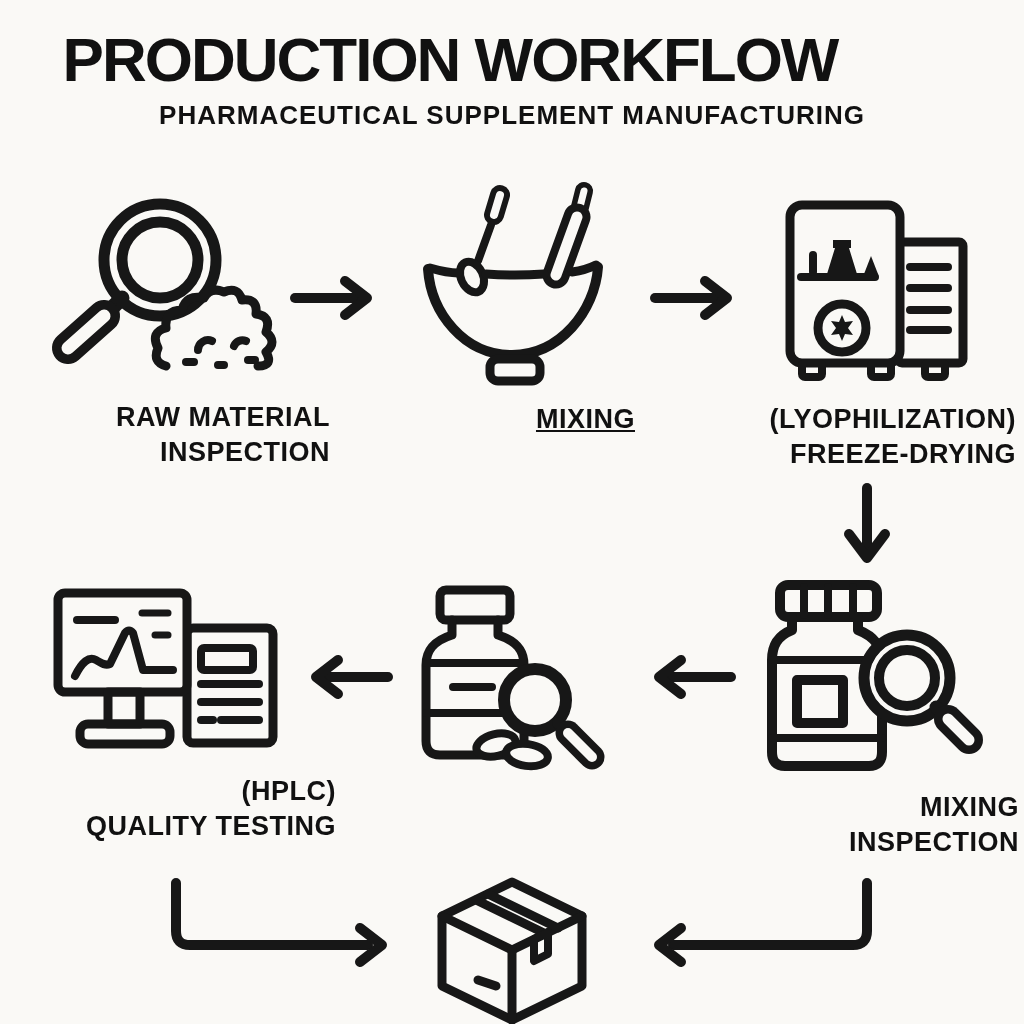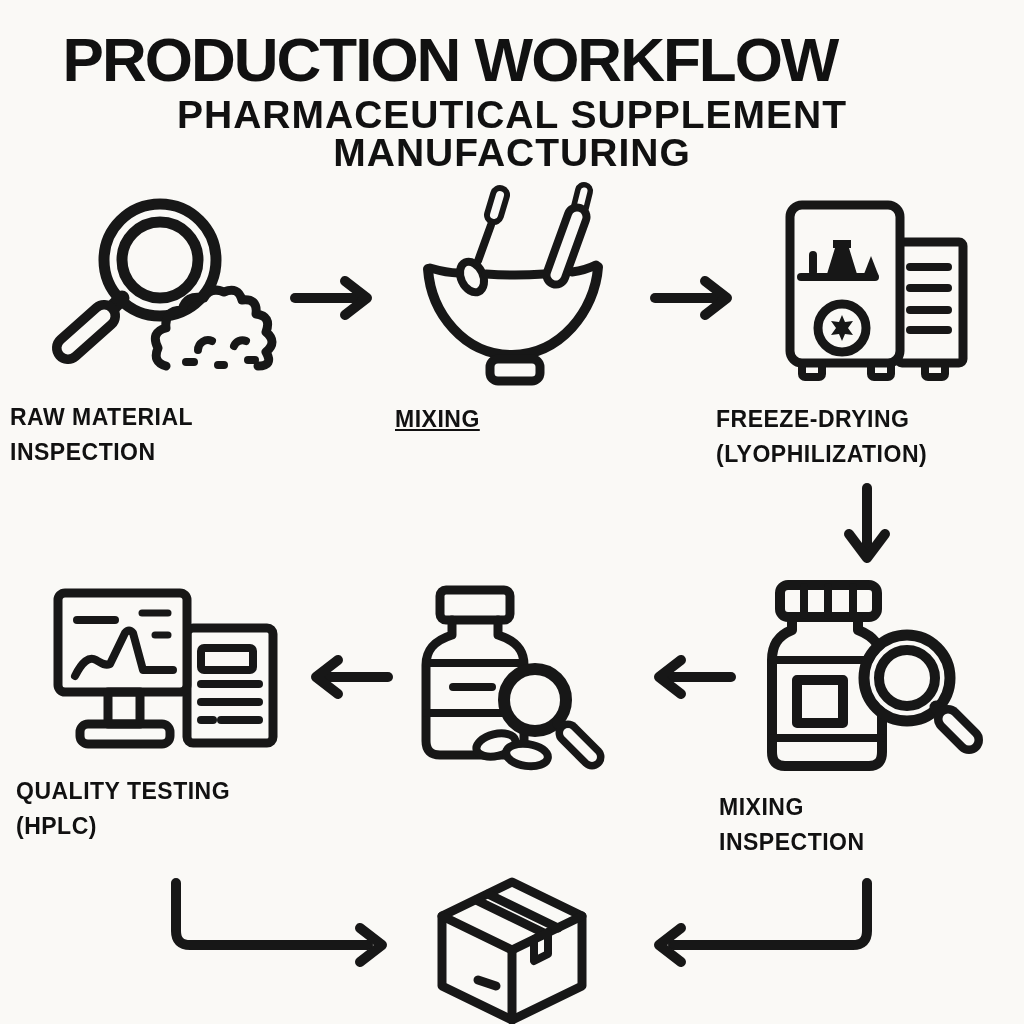--- a/index.html
+++ b/index.html
@@ -3,22 +3,22 @@
 <meta charset="utf-8">
 <style>
   html,body{margin:0;padding:0;}
   body{background:var(--bg,#FAF9F6);}
   .canvas{position:relative;width:1024px;height:1024px;background:var(--bg,#FAF9F6);
     font-family:"Liberation Sans",sans-serif;color:var(--text,#111);overflow:hidden;}
   .abs{position:absolute;}
   .title{position:absolute;left:0;top:28px;width:900px;text-align:center;
     font-size:62px;font-weight:bold;letter-spacing:-2px;line-height:64px;color:var(--text,#111);}
   .subtitle{position:absolute;left:0;top:96px;width:1024px;text-align:center;
-    font-size:39px;font-weight:bold;letter-spacing:1px;line-height:38px;color:var(--text,#111);}
-  .step-label{position:absolute;text-align:left;font-size:23px;font-weight:bold;
+    font-size:26px;font-weight:bold;letter-spacing:1px;line-height:38px;color:var(--text,#111);}
+  .step-label{position:absolute;text-align:right;font-size:27px;font-weight:bold;
     letter-spacing:0.5px;line-height:35px;color:var(--text,#111);}
   .step-label span{display:block;}
   svg{overflow:visible;color:var(--line,#171717);display:block;}
   .st{fill:none;stroke:currentColor;stroke-linecap:round;stroke-linejoin:round;}
   .bgst{fill:none;stroke:var(--bg,#FAF9F6);stroke-linecap:round;stroke-linejoin:round;}
   .fl{fill:currentColor;stroke:none;}
   .bgfill{fill:var(--bg,#FAF9F6);stroke:none;}
   .bgfillst{fill:var(--bg,#FAF9F6);stroke:currentColor;stroke-linecap:round;stroke-linejoin:round;}
 </style>
 </head>
@@ -106,22 +106,22 @@
   </svg>
 
   <div class="step-label" style="left:10px;top:400px;width:320px;">
     <span>RAW MATERIAL</span>
     <span>INSPECTION</span>
   </div>
   <div class="step-label" style="left:395px;top:402px;width:240px;text-decoration:underline;">
     <span>MIXING</span>
   </div>
   <div class="step-label" style="left:716px;top:402px;width:300px;">
+    <span>(LYOPHILIZATION)</span>
     <span>FREEZE-DRYING</span>
-    <span>(LYOPHILIZATION)</span>
   </div>
 
   <svg class="abs" style="left:845px;top:486px;" width="44" height="80" viewBox="0 0 44 80">
     <line class="st" x1="22" y1="2" x2="22" y2="66" stroke-width="10"></line>
     <path class="st" stroke-width="10" d="M4,48 L22,72 L40,48"></path>
   </svg>
 
   <svg class="abs" style="left:55px;top:588px;" width="225" height="160" viewBox="0 0 225 160">
     <g>
       <rect class="st" x="132" y="40" width="86" height="115" rx="6" stroke-width="9"></rect>
@@ -188,22 +188,22 @@
       <circle class="bgfill" cx="142" cy="98" r="38"></circle>
       <circle class="st" cx="142" cy="98" r="43" stroke-width="11"></circle>
       <circle class="st" cx="142" cy="98" r="28" stroke-width="10"></circle>
       <line class="st" x1="171" y1="127" x2="177" y2="133" stroke-width="13"></line>
       <line class="st" x1="183" y1="139" x2="204" y2="160" stroke-width="28"></line>
       <line class="bgst" x1="183" y1="139" x2="204" y2="160" stroke-width="11"></line>
     </g>
   </svg>
 
   <div class="step-label" style="left:16px;top:774px;width:320px;">
+    <span>(HPLC)</span>
     <span>QUALITY TESTING</span>
-    <span>(HPLC)</span>
   </div>
   <div class="step-label" style="left:719px;top:790px;width:300px;">
     <span>MIXING</span>
     <span>INSPECTION</span>
   </div>
 
   <svg class="abs" style="left:170px;top:878px;" width="222" height="92" viewBox="0 0 222 92">
     <path class="st" stroke-width="10" d="M6,5 V53 Q6,67 20,67 H198"></path>
     <path class="st" stroke-width="10" d="M190,50 L212,67 L190,84"></path>
   </svg>

